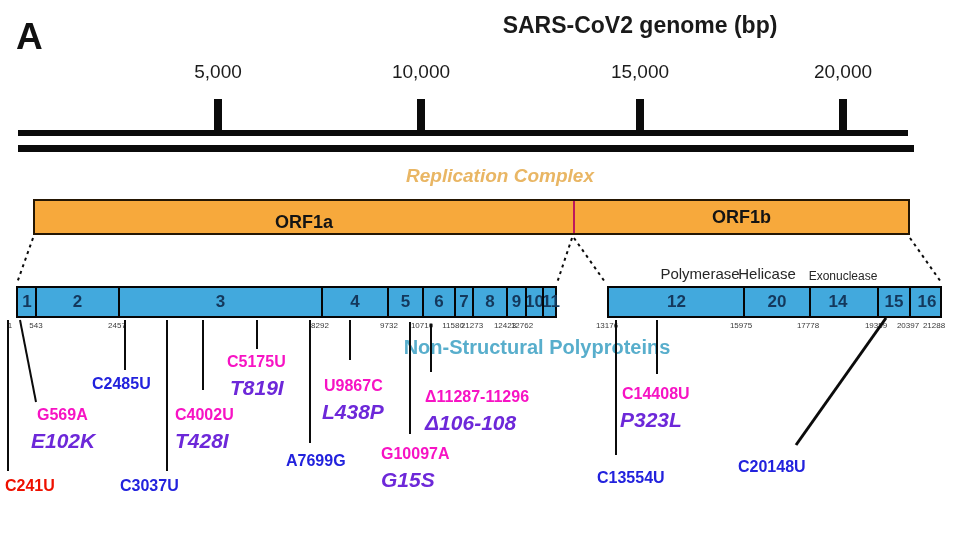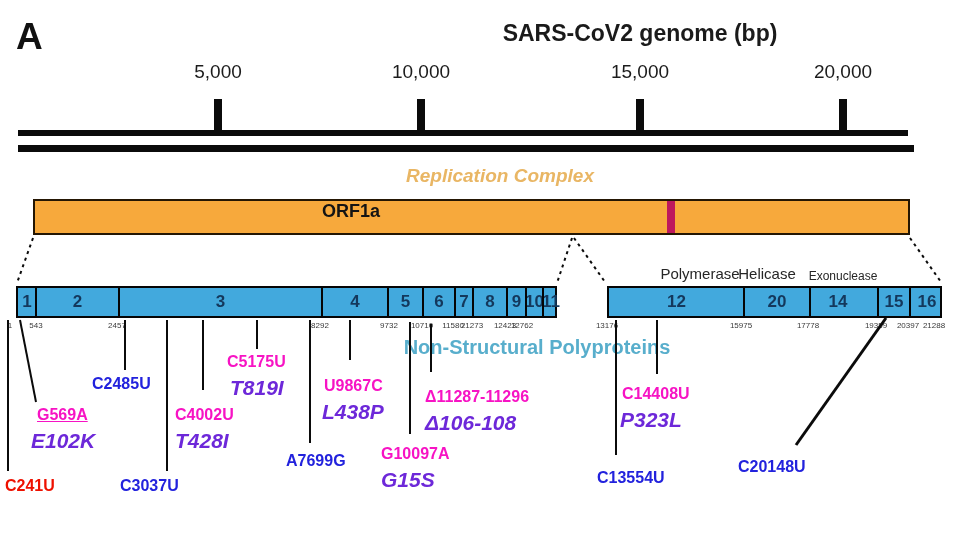--- a/index.html
+++ b/index.html
@@ -5,28 +5,28 @@
   html,body{margin:0;padding:0;background:#ffffff;}
   #figure{
     position:relative;
     width:959px;height:556px;
     background:#ffffff;
     font-family:"Liberation Sans", sans-serif;
     overflow:hidden;
   }
   .abs{position:absolute;}
   #panel-label{left:16px;top:16px;font-size:37px;font-weight:bold;color:#111;}
-  #figure-title{left:420px;top:20px;width:440px;text-align:center;font-size:23px;font-weight:bold;color:#1a1a1a;}
+  #figure-title{left:420px;top:12px;width:440px;text-align:center;font-size:23px;font-weight:bold;color:#1a1a1a;}
   .tick-label{top:61px;width:90px;text-align:center;font-size:19px;color:#1c1c1c;}
   .tick-mark{top:99px;width:8px;height:34px;background:#0b0b0b;}
   #genome-line-top{left:18px;top:130px;width:890px;height:6px;background:#0b0b0b;}
   #genome-line-bottom{left:18px;top:145px;width:896px;height:7px;background:#0b0b0b;}
   #replication-complex-label{left:375px;top:165px;width:250px;text-align:center;font-size:19px;font-weight:bold;color:#e9b664;font-style:italic;}
   #orf-bar{left:33px;top:199px;width:877px;height:36px;box-sizing:border-box;background:#f7a93c;border:2px solid #241603;display:flex;}
-  #orf1a-bar{width:640px;box-sizing:border-box;border-right:8px solid #be185d;display:flex;align-items:flex-start;justify-content:center;}
+  #orf1a-bar{width:540px;box-sizing:border-box;border-right:2px solid #be185d;display:flex;align-items:flex-end;justify-content:center;}
   #orf1b-bar{flex:1;display:flex;align-items:center;justify-content:center;}
   .orf-label{font-size:18px;font-weight:bold;color:#141414;}
   .nsp-bar{top:286px;height:32px;box-sizing:border-box;background:#42a9dd;border:2px solid #050505;}
   .nsp-divider{position:absolute;top:0;bottom:0;width:2px;background:#050505;}
   .nsp-num{position:absolute;top:0;bottom:0;display:flex;align-items:center;justify-content:center;font-size:17px;font-weight:bold;color:#14385c;}
   .genome-pos{top:321px;width:44px;margin-left:-22px;text-align:center;font-size:8px;color:#3a3a3a;}
   .enzyme-label{top:265px;width:120px;margin-left:-60px;text-align:center;font-size:15px;color:#262626;}
   .enzyme-label.small{top:269px;font-size:12px;}
   #nsp-title{left:387px;top:336px;width:300px;text-align:center;font-size:20px;font-weight:bold;color:#58aecc;}
   .mut-nt{font-size:16px;font-weight:bold;white-space:nowrap;line-height:1.2;}
@@ -55,20 +55,23 @@
       <div class="abs tick-mark" style="left: 636px;"></div>
       <div class="abs tick-label" style="left: 798px;">20,000</div>
       <div class="abs tick-mark" style="left: 839px;"></div>
     </div>
 
   <div class="abs" id="replication-complex-label">Replication Complex</div>
 
   <div class="abs" id="orf-bar">
     <div id="orf1a-bar">
       <span class="orf-label">ORF1a</span>
+    </div>
+    <div id="orf1b-bar">
+      <span class="orf-label">ORF1b</span>
     </div>
   </div>
 
   <div id="enzymes-container">
       <div class="abs enzyme-label" style="left: 700px;">Polymerase</div>
       <div class="abs enzyme-label" style="left: 767px;">Helicase</div>
       <div class="abs enzyme-label small" style="left: 843px;">Exonuclease</div>
     </div>
 
   <div id="nsp-bars-container">
@@ -124,21 +127,21 @@
       <div class="abs genome-pos" style="left: 808px;">17778</div>
       <div class="abs genome-pos" style="left: 876px;">19359</div>
       <div class="abs genome-pos" style="left: 908px;">20397</div>
       <div class="abs genome-pos" style="left: 934px;">21288</div>
     </div>
 
   <div class="abs" id="nsp-title">Non-Structural Polyproteins</div>
 
   <div id="mutations-container">
       <div class="abs mut-nt utr" style="left: 5px; top: 476px;">C241U</div>
-      <div class="abs mut-nt nonsyn" style="left: 37px; top: 405px; text-decoration: underline;">G569A</div>
+      <div class="abs mut-nt nonsyn" style="left: 37px; top: 405px;">G569A</div>
       <div class="abs mut-aa" style="left: 31px; top: 429px;">E102K</div>
       <div class="abs mut-nt syn" style="left: 92px; top: 374px;">C2485U</div>
       <div class="abs mut-nt syn" style="left: 120px; top: 476px;">C3037U</div>
       <div class="abs mut-nt nonsyn" style="left: 175px; top: 405px;">C4002U</div>
       <div class="abs mut-aa" style="left: 175px; top: 429px;">T428I</div>
       <div class="abs mut-nt nonsyn" style="left: 227px; top: 352px;">C5175U</div>
       <div class="abs mut-aa" style="left: 230px; top: 376px;">T819I</div>
       <div class="abs mut-nt syn" style="left: 286px; top: 451px;">A7699G</div>
       <div class="abs mut-nt nonsyn" style="left: 324px; top: 376px;">U9867C</div>
       <div class="abs mut-aa" style="left: 322px; top: 400px;">L438P</div>

